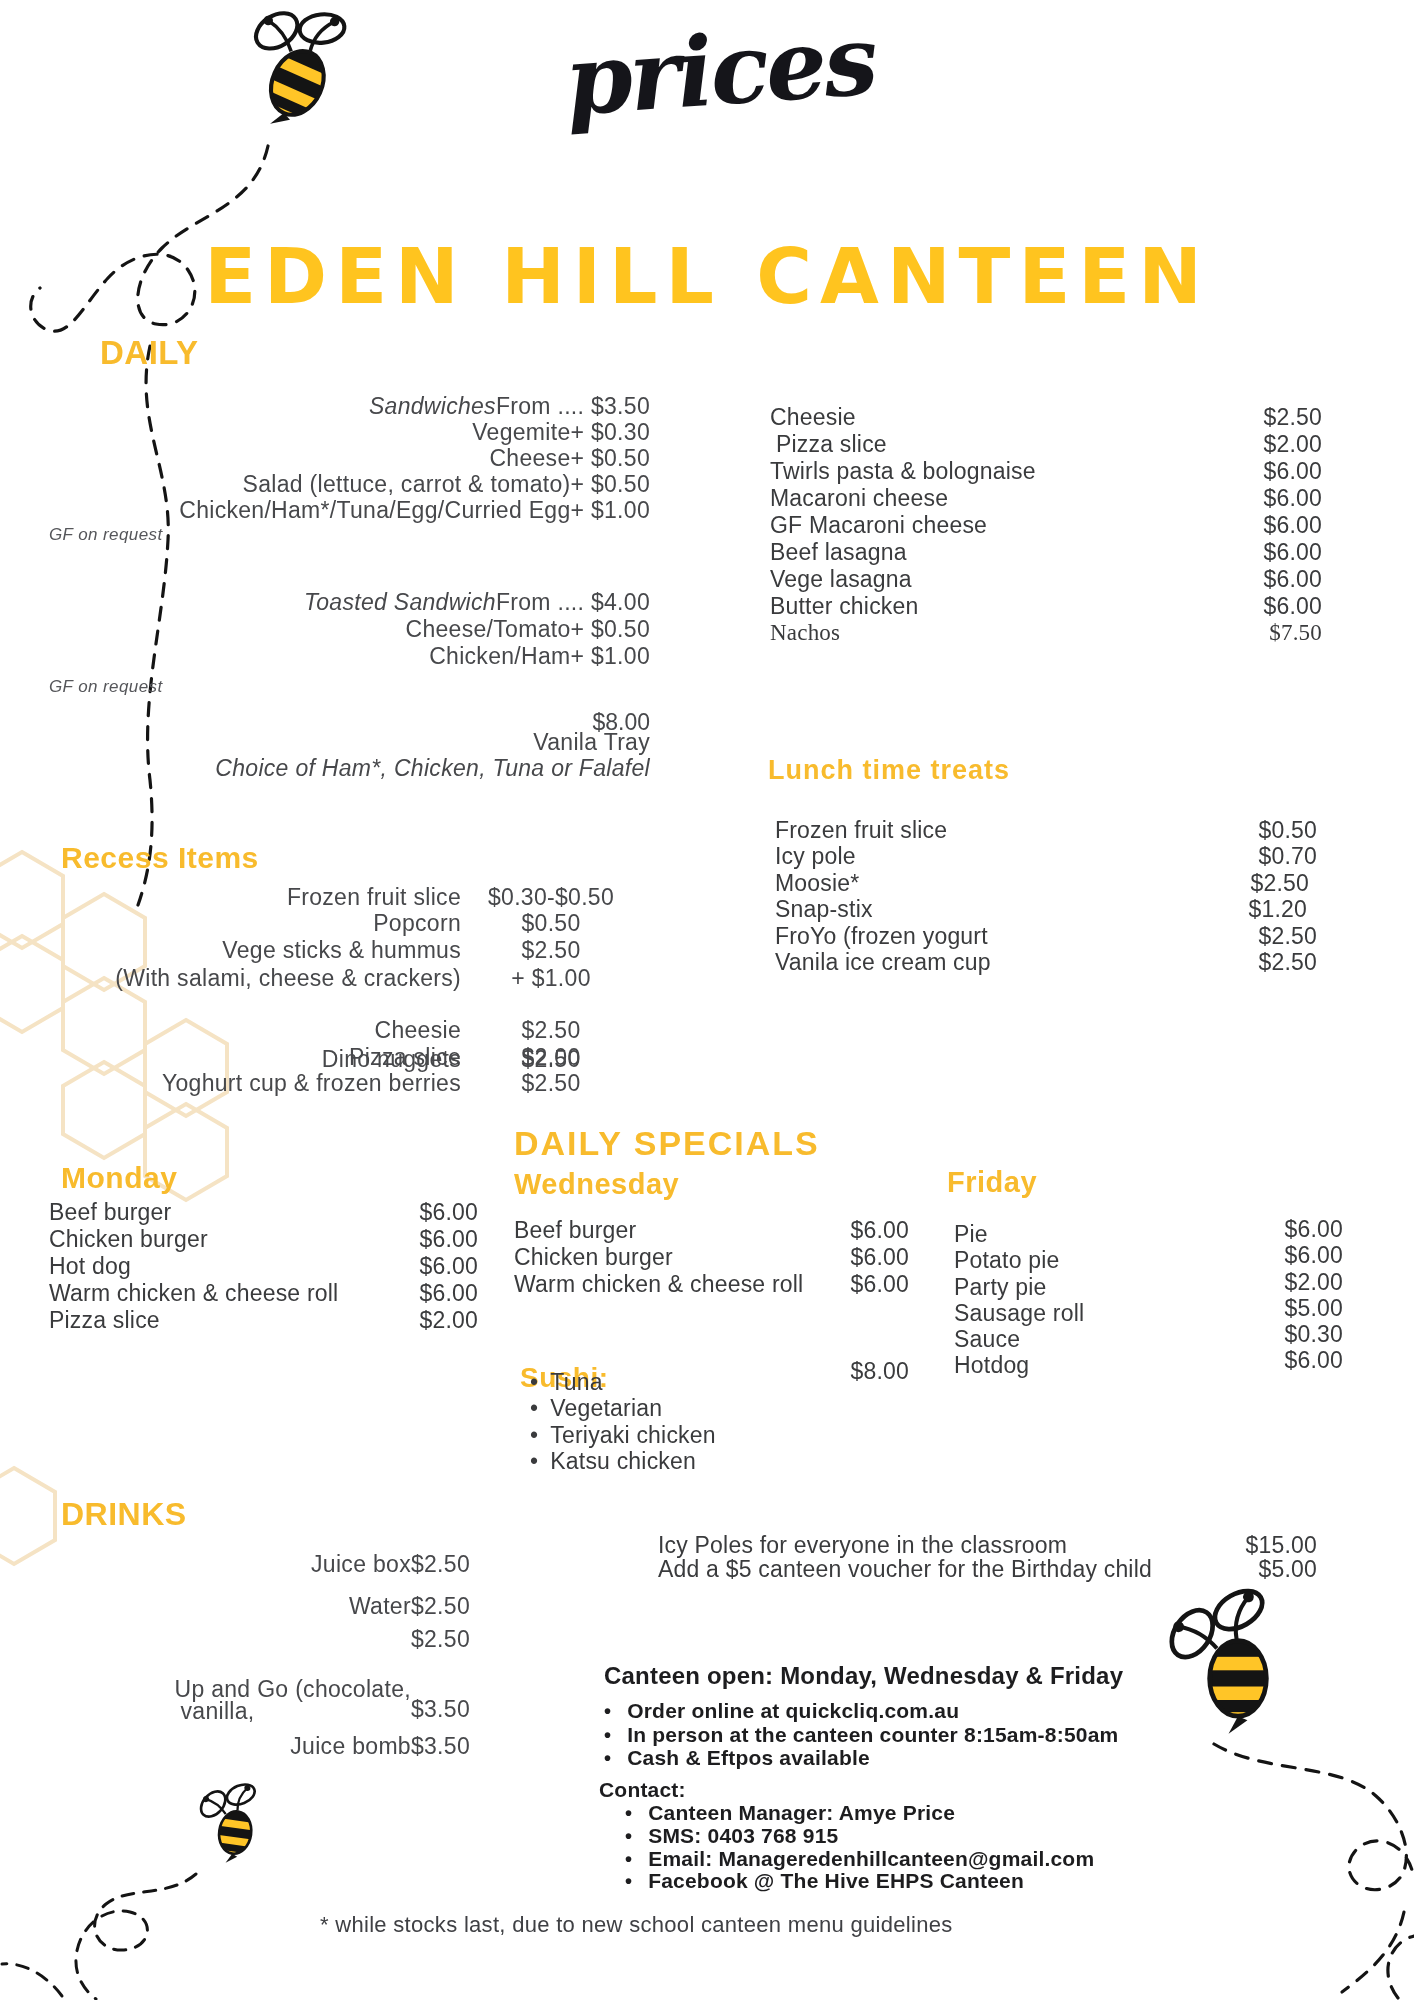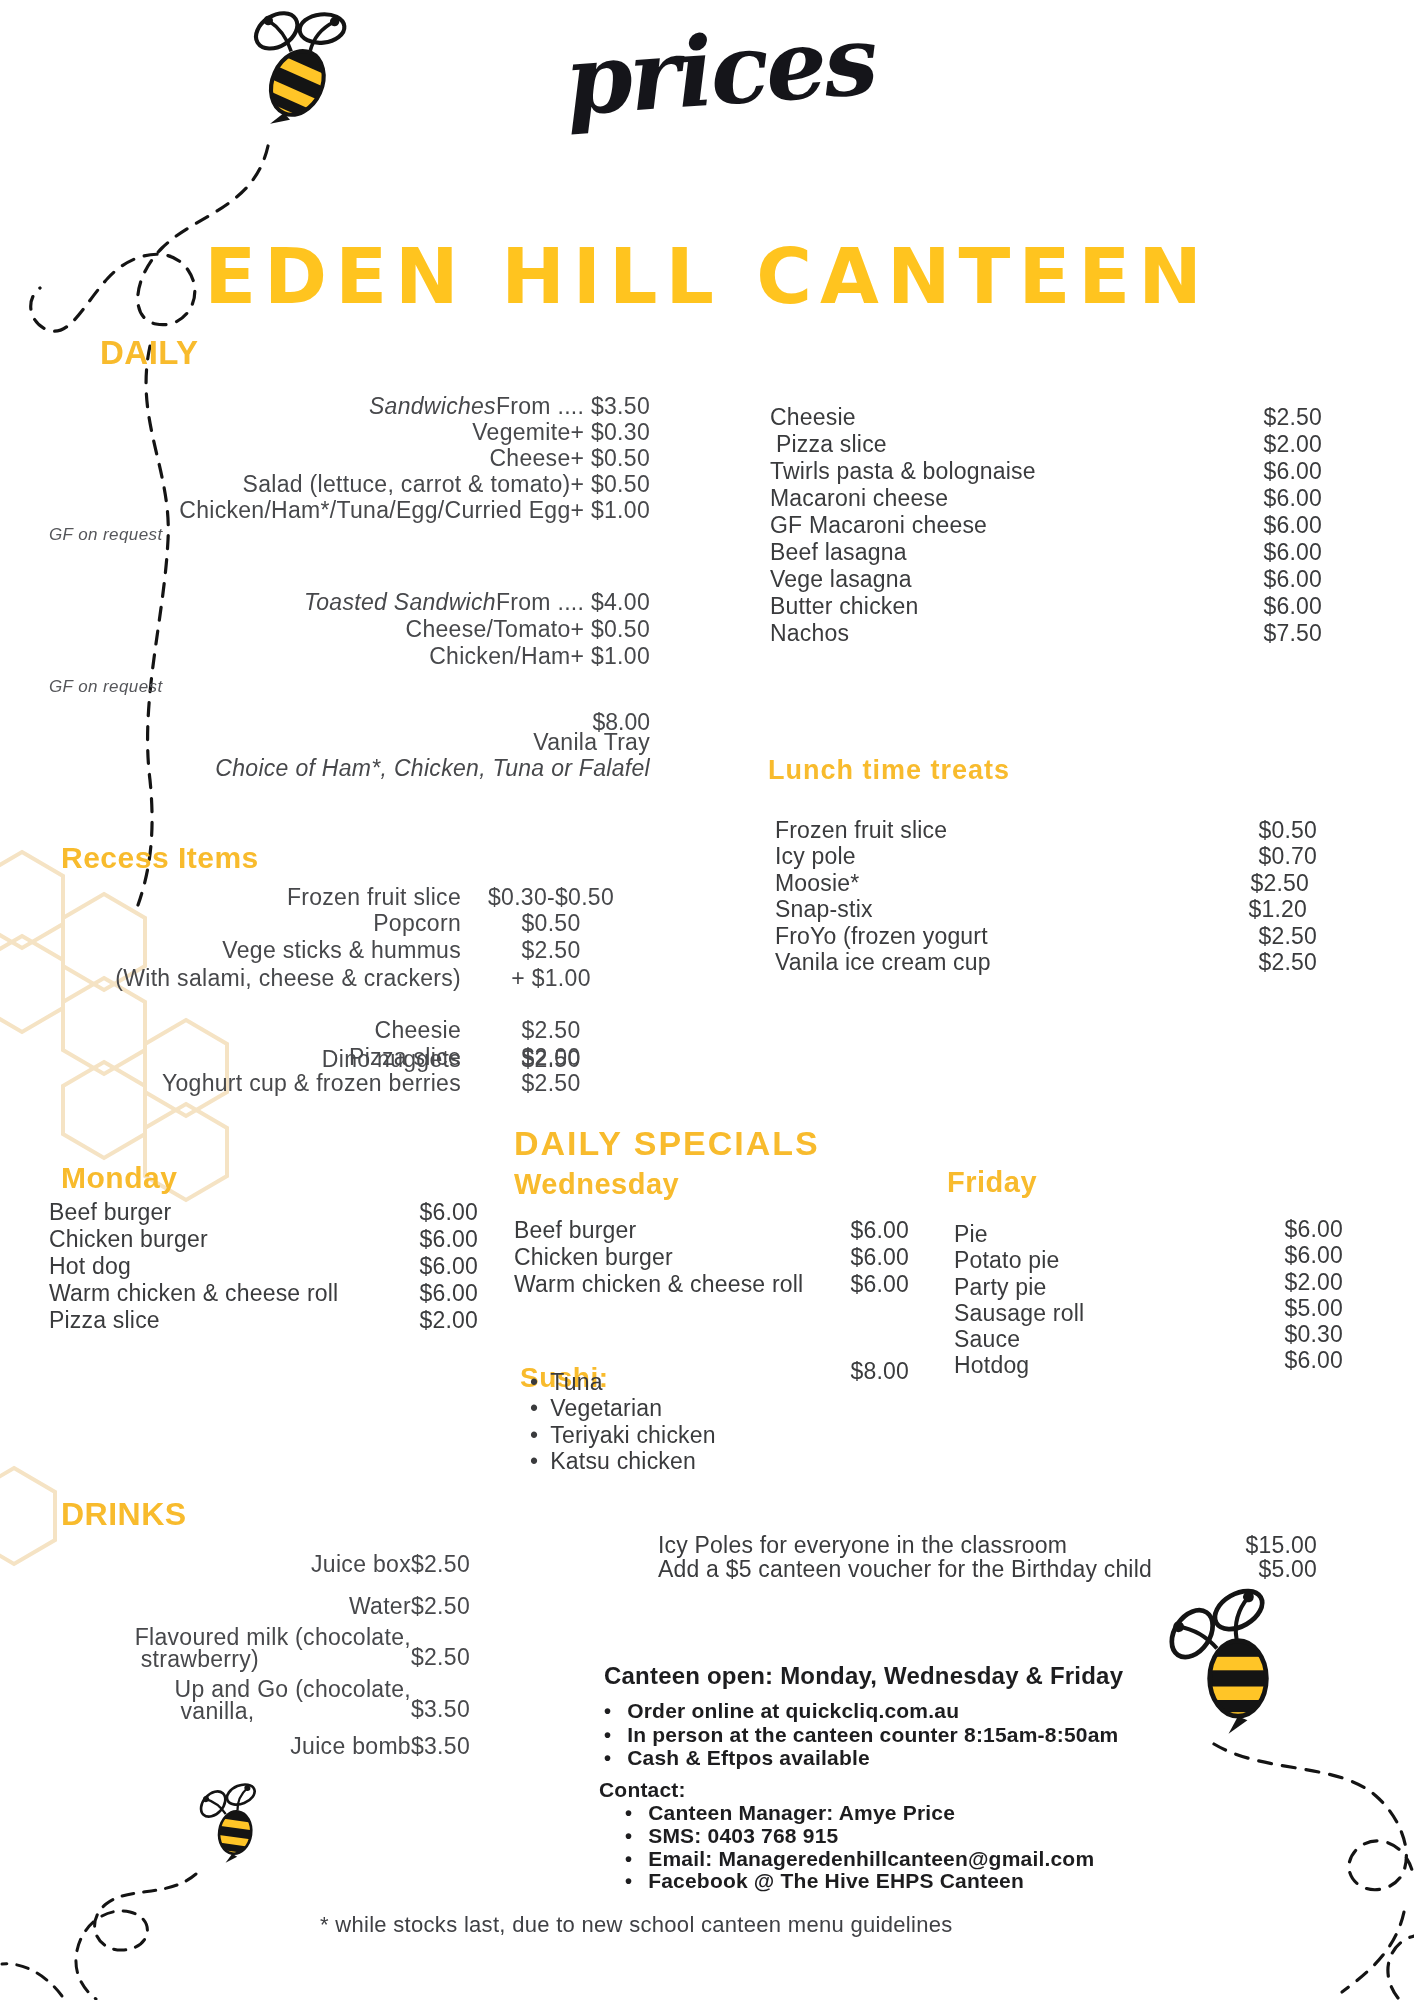--- a/index.html
+++ b/index.html
@@ -181,21 +181,21 @@
         <span class="prc">$6.00</span>
       </div>
       <div class="row thin" style="top:162px;">
         <span class="lbl">Vege lasagna</span>
         <span class="prc">$6.00</span>
       </div>
       <div class="row thin" style="top:189px;">
         <span class="lbl">Butter chicken</span>
         <span class="prc">$6.00</span>
       </div>
-      <div class="row thin" style="top:216px;">
+      <div class="row thin" style="top:216px;font-family:Liberation Serif, serif;">
         <span class="lbl">Nachos</span>
         <span class="prc">$7.50</span>
       </div>
     </div>
 
     <div class="h-yellow" style="left:768px;top:755px;font-size:27px;letter-spacing:1px;">Lunch time treats</div>
     <div class="sec" style="left:775px;top:817px;width:542px;">
       <div class="row thin" style="top:0;">
         <span class="lbl">Frozen fruit slice</span>
         <span class="prc">$0.50</span>
@@ -341,21 +341,20 @@
     <div class="sec" style="left:61px;top:1551px;width:409px;">
       <div class="row reg" style="top:0;">
         <span class="lbl">Juice box</span>
         <span class="prc">$2.50</span>
       </div>
       <div class="row reg" style="top:42px;">
         <span class="lbl">Water</span>
         <span class="prc">$2.50</span>
       </div>
       <div class="row reg" style="top:75px;align-items:flex-end;">
-        <span class="lbl two-line"><span>Flavoured milk (chocolate,</span><span class="l2">strawberry)</span></span>
         <span class="prc">$2.50</span>
       </div>
       <div class="row reg" style="top:127px;align-items:flex-end;">
         <span class="lbl two-line"><span>Up and Go (chocolate,</span><span class="l2">vanilla,</span></span>
         <span class="prc">$3.50</span>
       </div>
       <div class="row reg" style="top:182px;">
         <span class="lbl">Juice bomb</span>
         <span class="prc">$3.50</span>
       </div>

